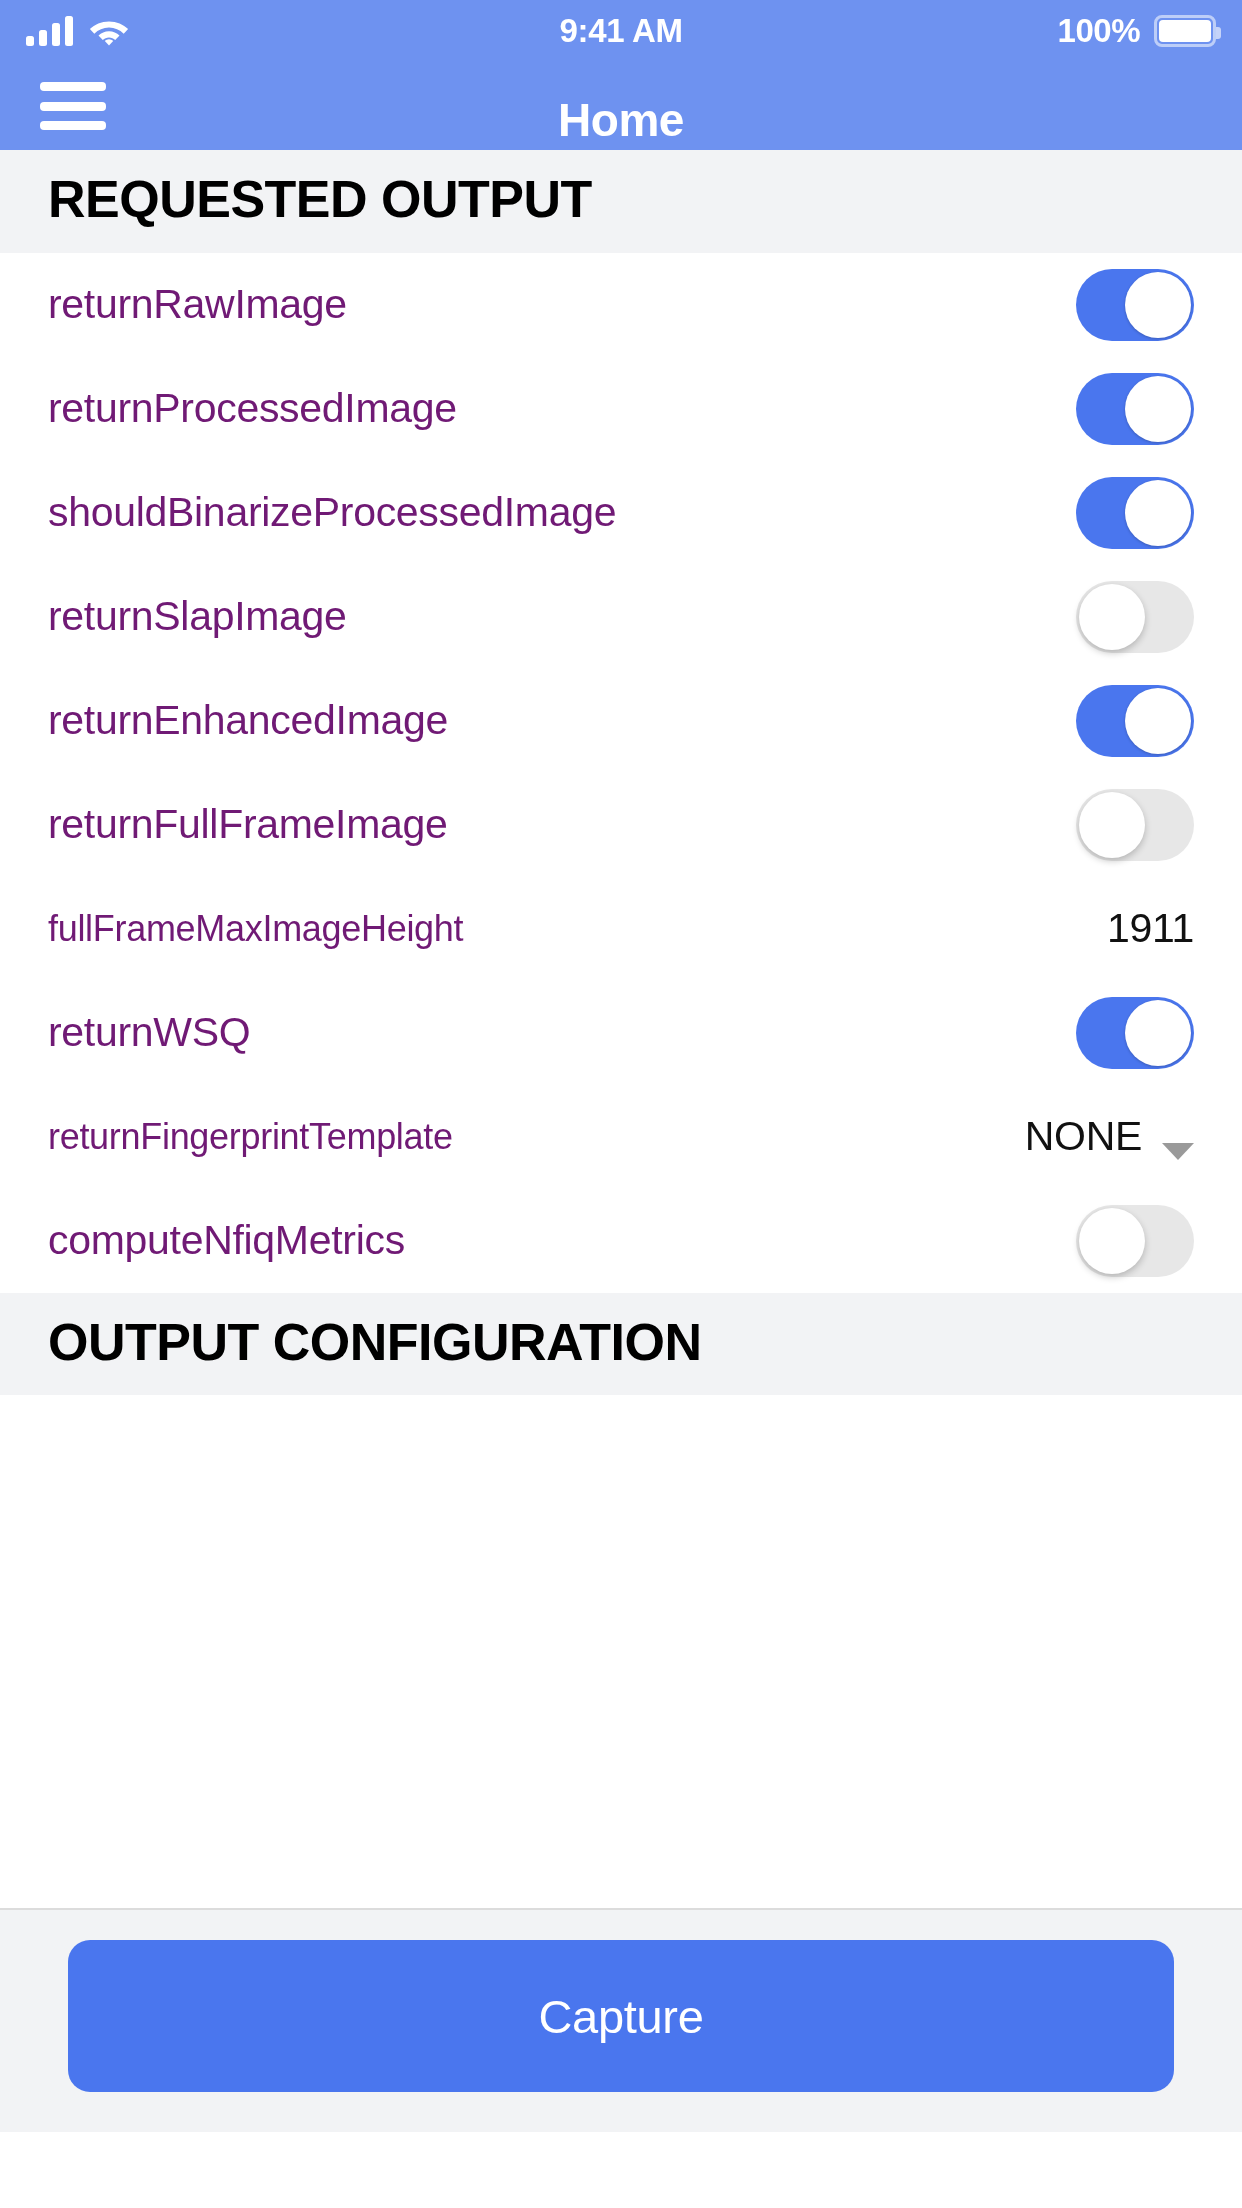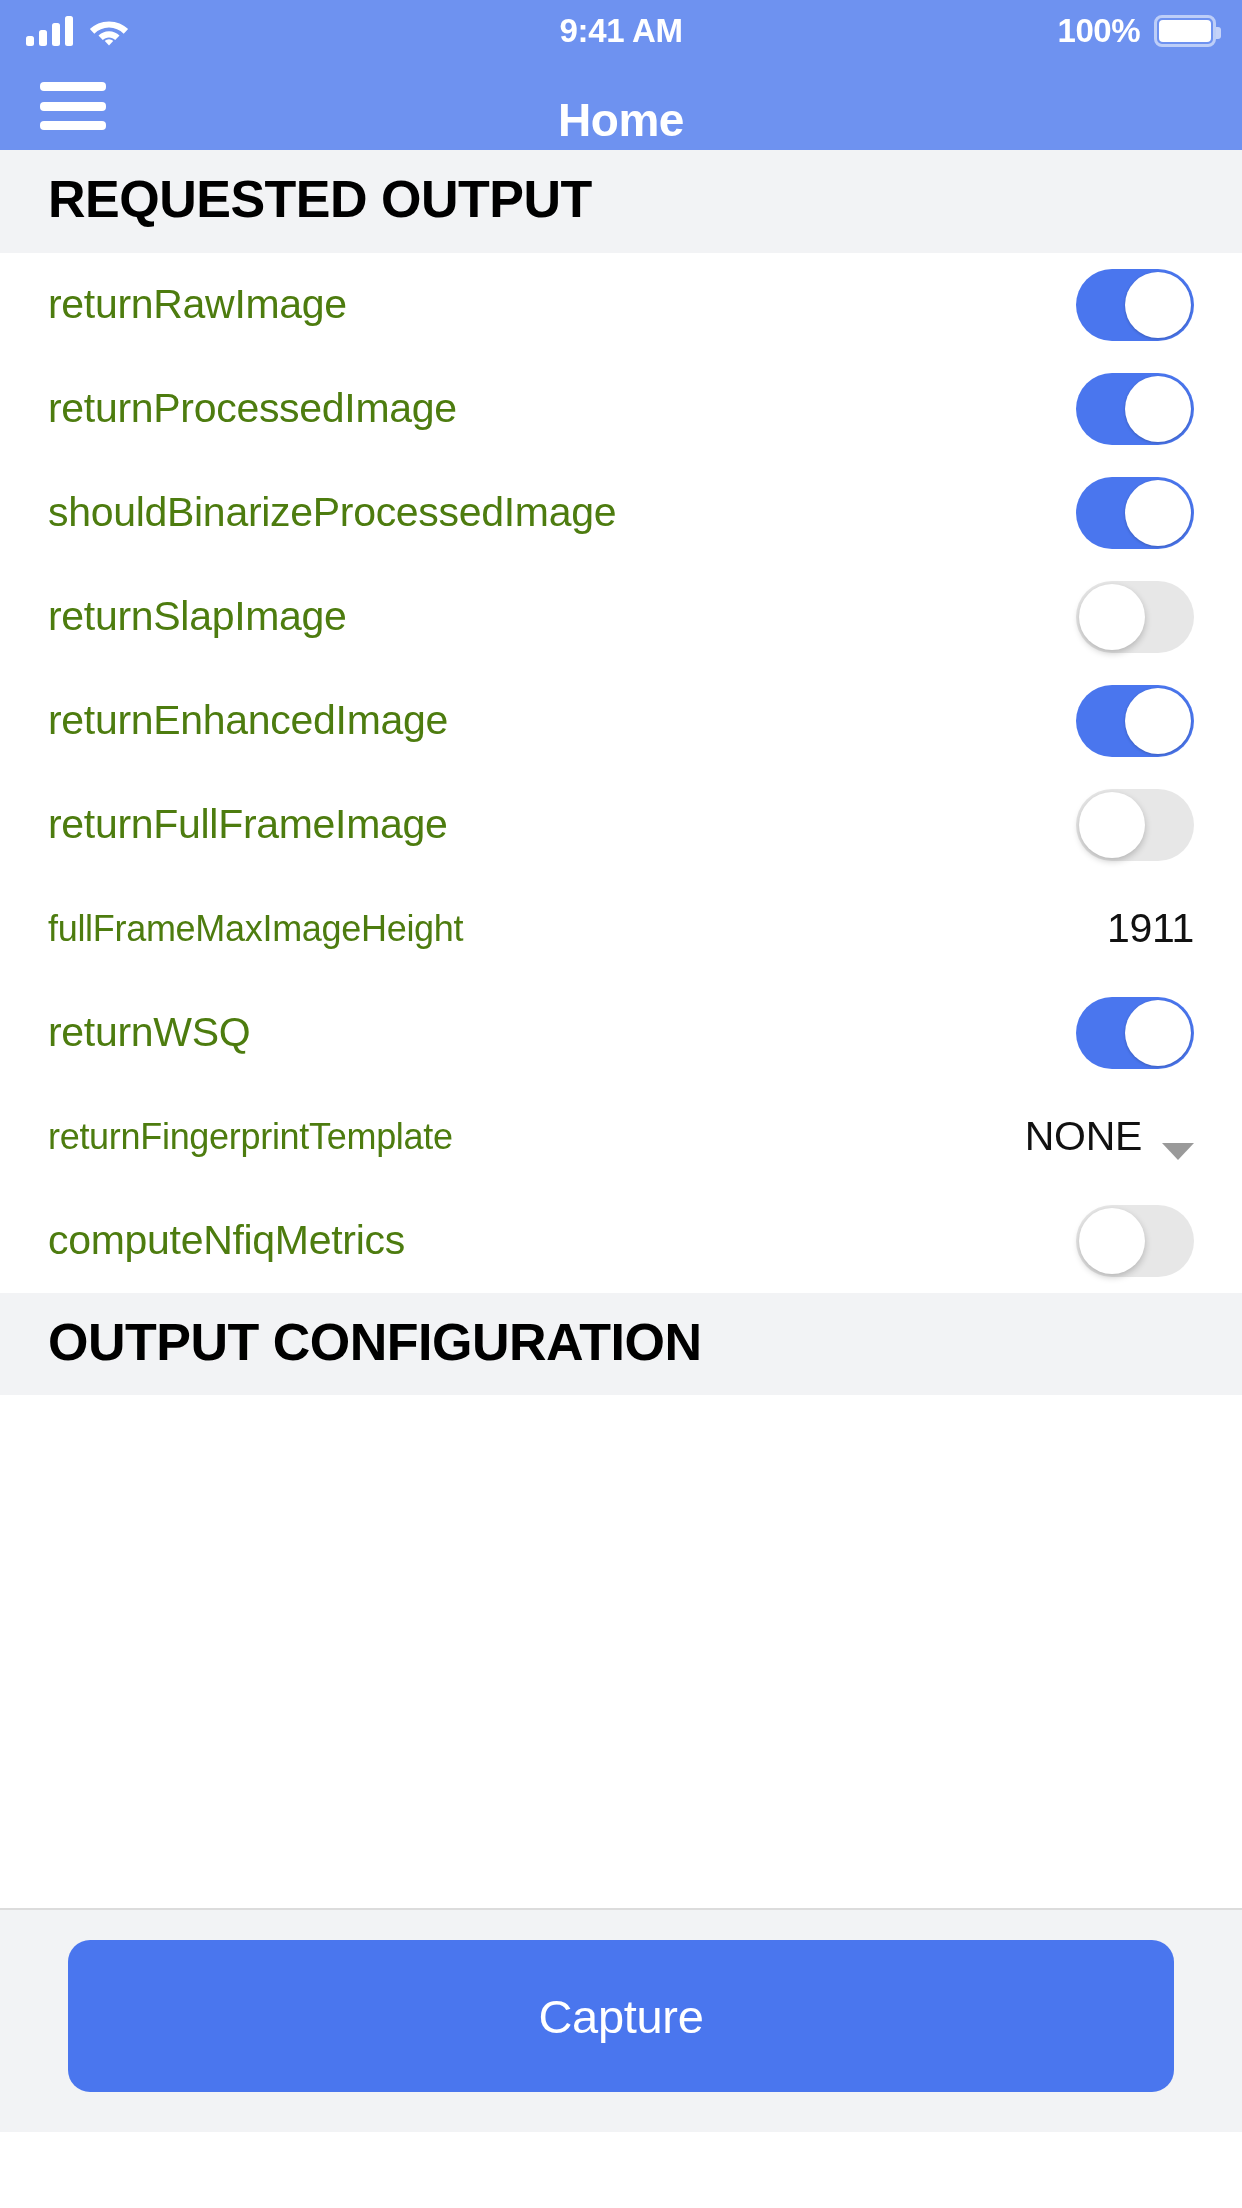--- a/index.html
+++ b/index.html
@@ -161,21 +161,21 @@
     height: 104px;
     display: flex;
     align-items: center;
     justify-content: space-between;
     padding: 0 48px;
     background: #ffffff;
     box-sizing: border-box;
   }
   .row .label {
     font-size: 41px;
-    color: #4d7c0f;
+    color: #701a75;
     letter-spacing: -0.3px;
     white-space: nowrap;
   }
   .row.small-label .label { font-size: 36px; }
   .row .value {
     font-size: 41px;
     color: #111111;
     letter-spacing: -0.3px;
   }
 

